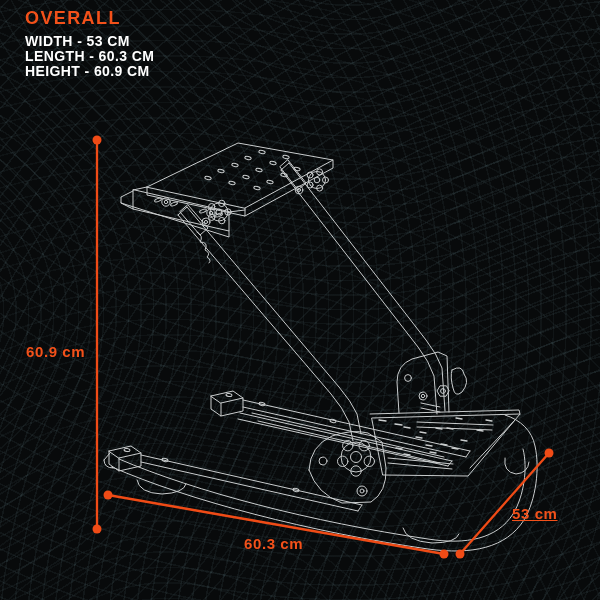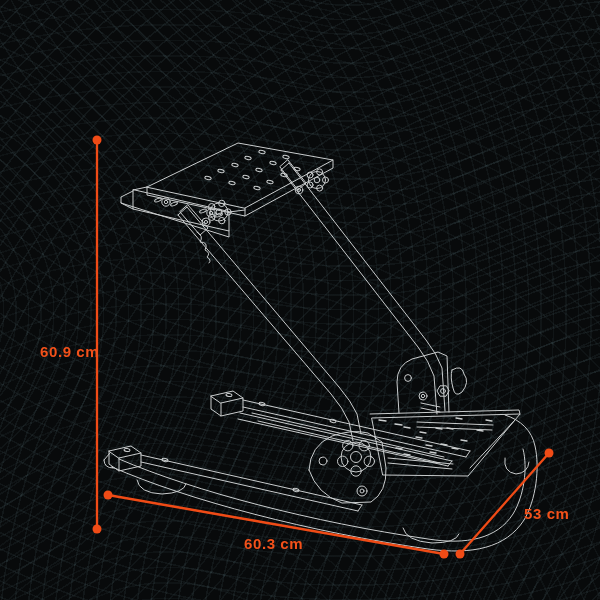--- a/index.html
+++ b/index.html
@@ -27,23 +27,23 @@
   .dim-fill{fill:var(--dimension-line);stroke:none;}
   .header{position:absolute;left:25px;top:8px;}
   .title{
     color:var(--accent);font-size:18px;font-weight:bold;letter-spacing:1.4px;line-height:20px;
   }
   .specs{margin-top:6px;color:#ffffff;font-size:14px;font-weight:bold;letter-spacing:0.4px;line-height:15px;}
   .spec-line{white-space:nowrap;}
   .dim-label{
     position:absolute;color:var(--accent);font-size:15px;font-weight:bold;letter-spacing:0.6px;white-space:nowrap;
   }
-  .label-height{left:26px;top:343px;margin-left:14px;}
+  .label-height{left:26px;top:343px;}
   .label-length{left:244px;top:535px;}
-  .label-width{left:524px;top:505px;}
+  .label-width{left:512px;top:505px;text-decoration:underline;}
 </style>
 </head>
 <body>
 
 <div class="stage">
 
   <svg width="600" height="600" viewBox="0 0 600 600">
     <g class="ink">
 
       <g>
@@ -211,14 +211,22 @@
       <line class="dim-stroke" x1="460" y1="554" x2="549" y2="453"></line>
       <circle class="dim-fill" cx="460" cy="554" r="4.5"></circle>
       <circle class="dim-fill" cx="549" cy="453" r="4.5"></circle>
     </g>
   </svg>
 
   <div class="dim-label label-height">60.9 cm</div>
   <div class="dim-label label-length">60.3 cm</div>
   <div class="dim-label label-width">53 cm</div>
 
+  <div class="header">
+    <div class="title">OVERALL</div>
+    <div class="specs">
+      <div class="spec-line">WIDTH - 53 CM</div>
+      <div class="spec-line">LENGTH - 60.3 CM</div>
+      <div class="spec-line">HEIGHT - 60.9 CM</div>
+    </div>
+  </div>
 
 </div>
 
 </body></html>

